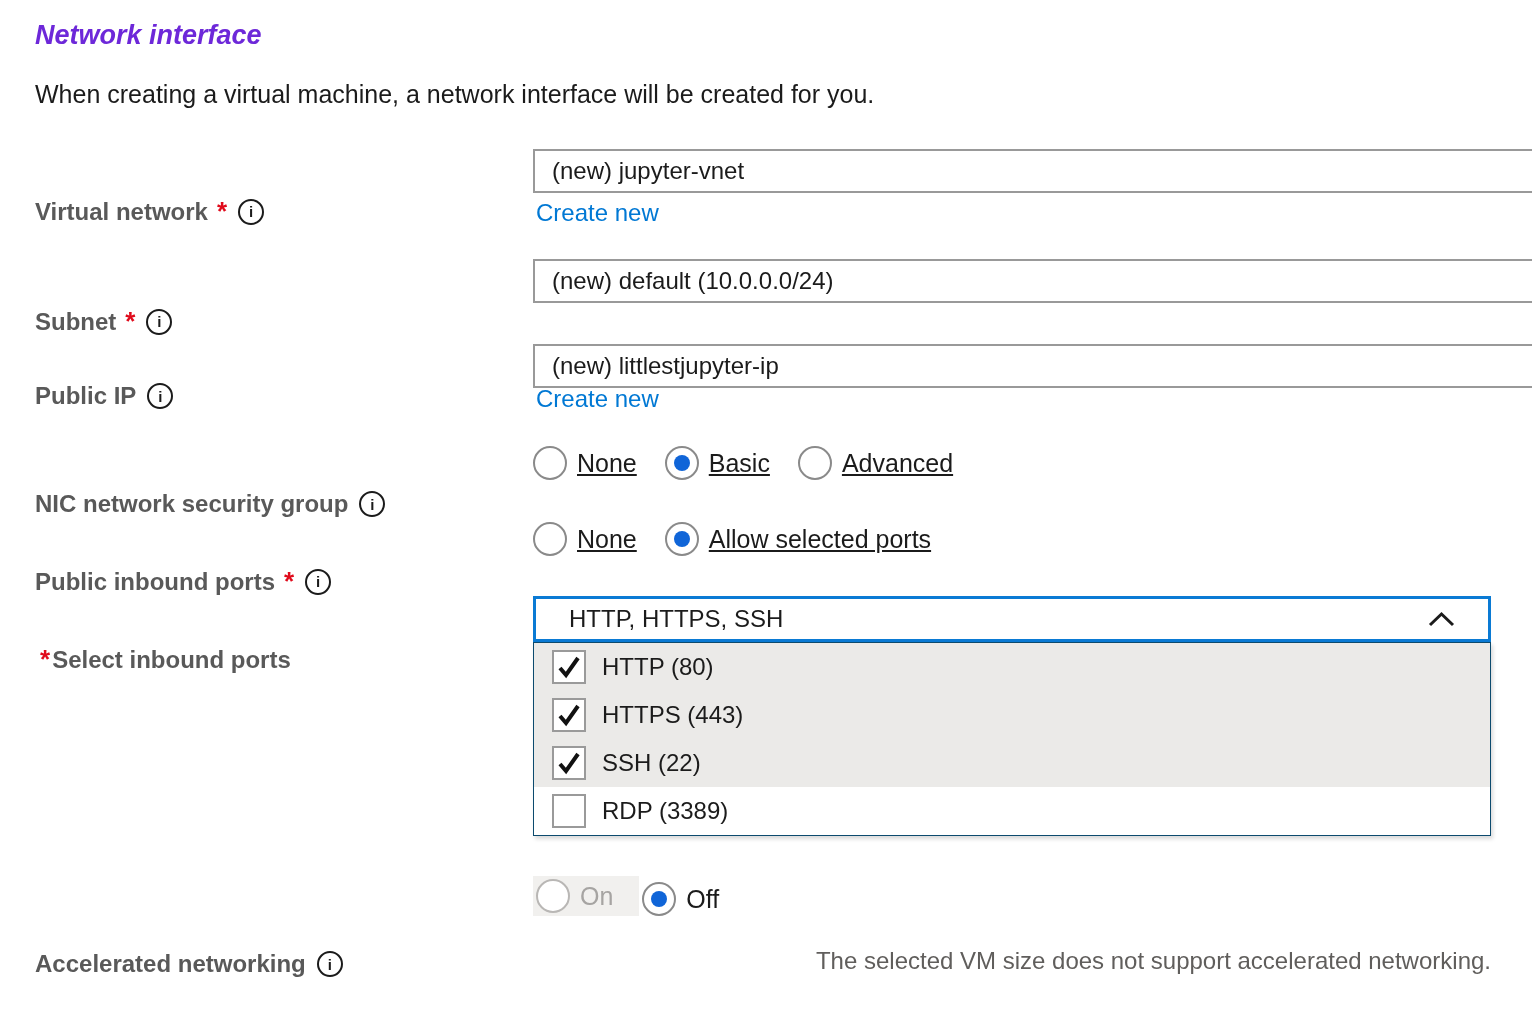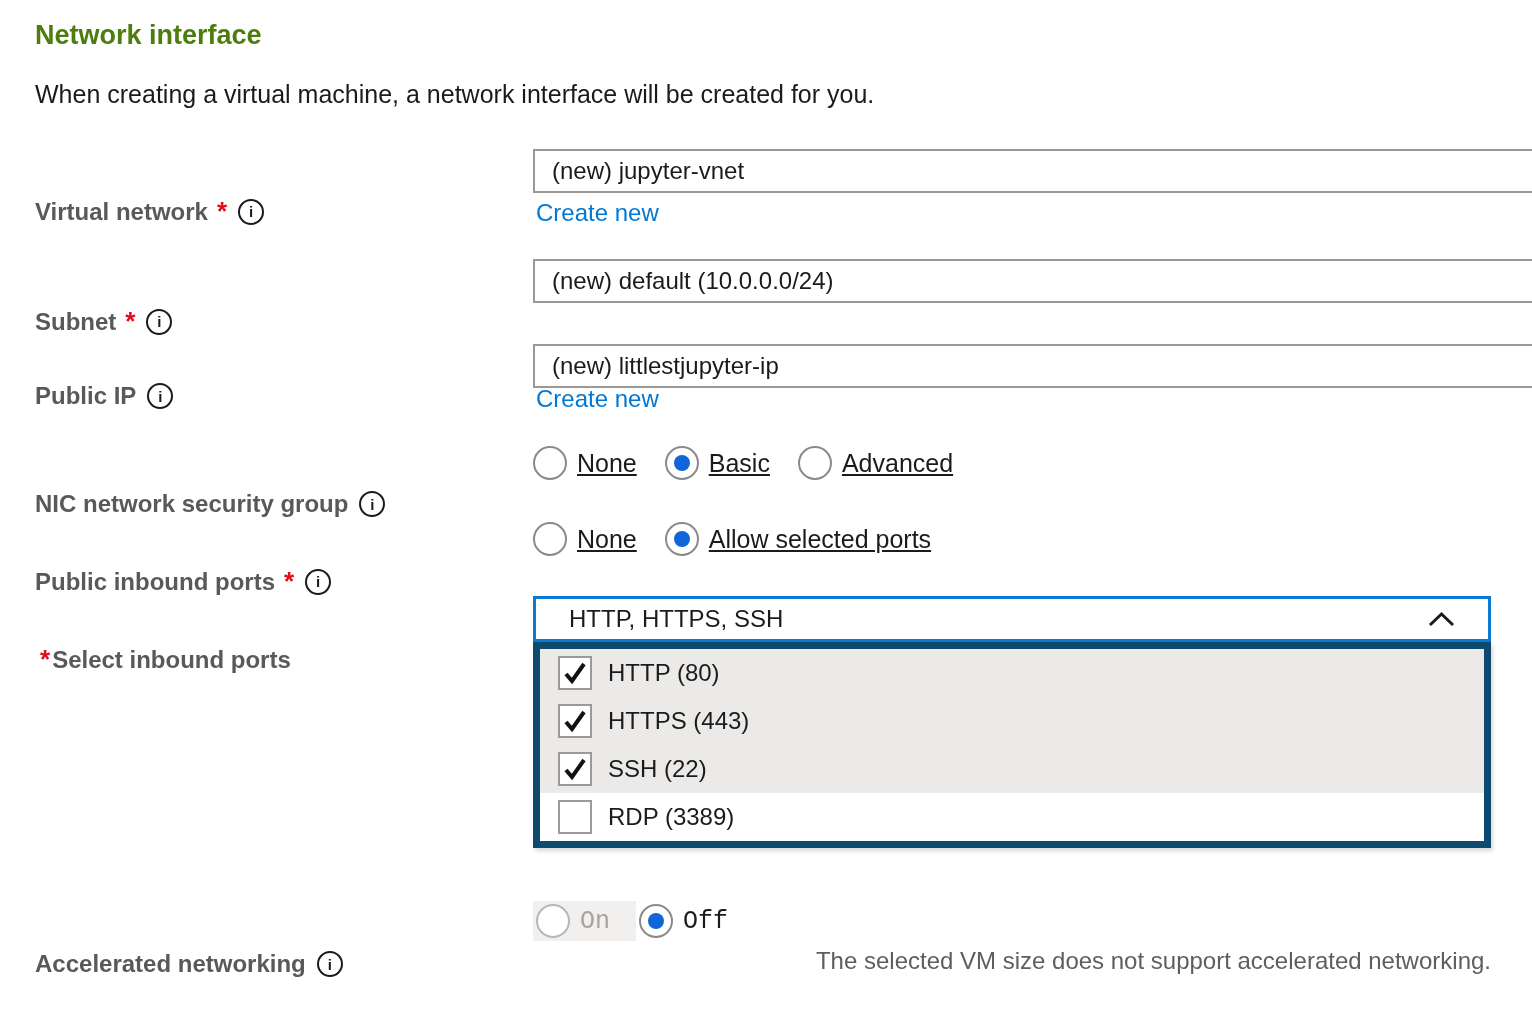--- a/index.html
+++ b/index.html
@@ -3,21 +3,21 @@
 <meta charset="utf-8">
 <style>
   html,body { margin:0; padding:0; }
   body {
     width:1532px; height:1024px; position:relative; overflow:hidden;
     background:#ffffff; color:#1b1b1b;
     font-family:"Liberation Sans", sans-serif;
   }
   .page-title {
     position:absolute; left:35px; top:20px;
-    font-size:27px; font-weight:700; color:#4d7c0f;
+    font-size:27px; font-weight:700; color:#6d28d9;font-style:italic;
   }
   .page-desc {
     position:absolute; left:35px; top:80px;
     font-size:25px; color:#1b1b1b;
   }
   .field-label {
     position:absolute; left:35px;
     display:flex; align-items:center;
     font-size:24px; font-weight:600; color:#595959; white-space:nowrap;margin-top:40px;
   }
@@ -56,37 +56,37 @@
     border:2px solid #8a8a8a; border-radius:50%; background:#fff;
     display:inline-flex; align-items:center; justify-content:center;
   }
   .radio .dot { width:16px; height:16px; border-radius:50%; background:#1065d8; display:none; }
   .radio.checked .dot { display:block; }
   .opt .opt-label { margin-left:10px; font-size:25px; color:#1b1b1b; white-space:nowrap; }
   .opt.disabled .radio { border-color:#b9b7b5; }
   .opt.disabled .opt-label { color:#a6a4a2; }
   .listbox {
     position:absolute; left:533px; top:642px; width:958px;
-    box-sizing:border-box; background:#fff; border:7px solid #0c4a6e;
+    box-sizing:border-box; background:#fff; border:1px solid #0c4a6e;
     box-shadow:2px 3px 4px rgba(0,0,0,0.15);
   }
   .list-item {
     height:48px; display:flex; align-items:center;
     padding-left:18px; cursor:pointer; background:#fff;
   }
   .list-item.checked { background:#ebeae8; }
   .checkbox {
     width:34px; height:34px; box-sizing:border-box; flex:none;
     border:2px solid #9a9a9a; background:#fff;
     display:inline-flex; align-items:center; justify-content:center;
   }
   .checkbox svg { display:none; }
   .checkbox.checked svg { display:block; }
   .list-item .item-label { margin-left:16px; font-size:24px; color:#1b1b1b; }
-  .accel-group { position:absolute; left:533px; top:901px; display:flex; align-items:center;font-family:Liberation Mono, monospace; }
+  .accel-group { position:absolute; left:533px; top:876px; display:flex; align-items:flex-end; }
   .on-wrap {
     display:flex; align-items:center; background:#f1f0ee;
     padding:3px 26px 3px 3px; margin-right:3px;
   }
   .on-wrap .opt { margin-right:0; }
   .accel-note {
     position:absolute; right:41px; top:947px;
     font-size:24px; color:#605e5c; white-space:nowrap;
   }
 </style>

